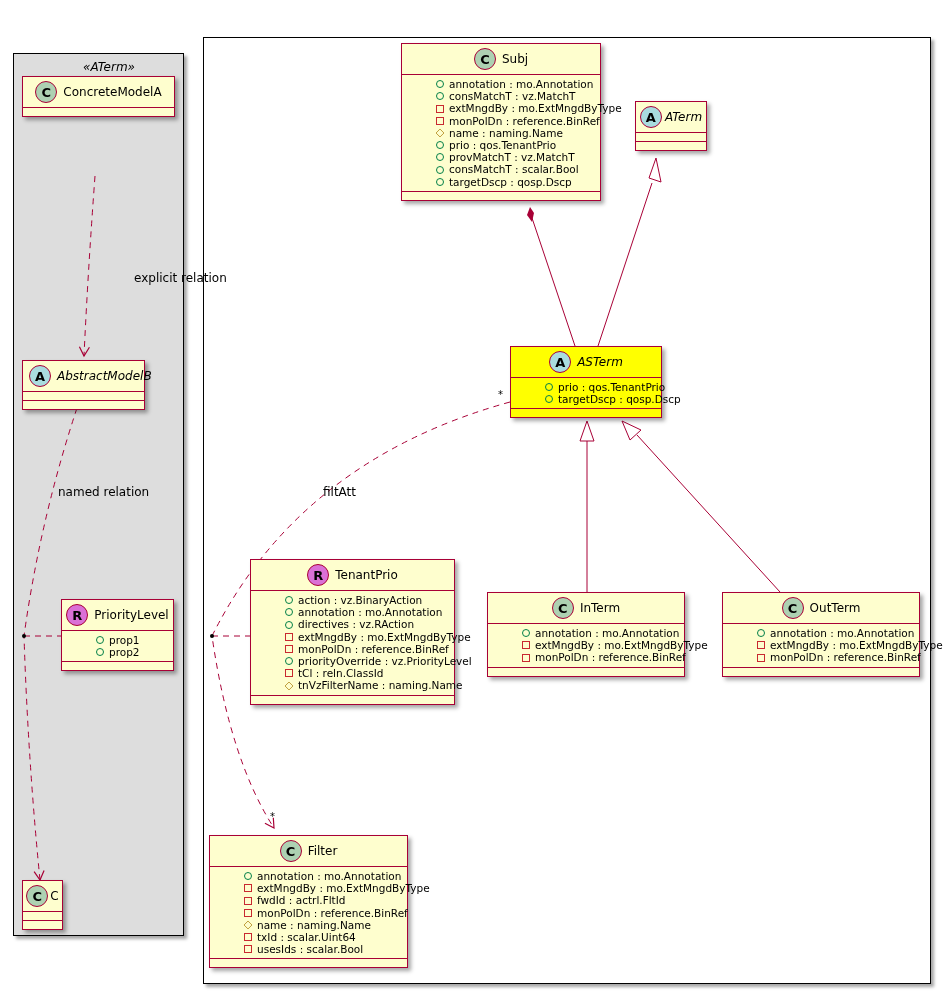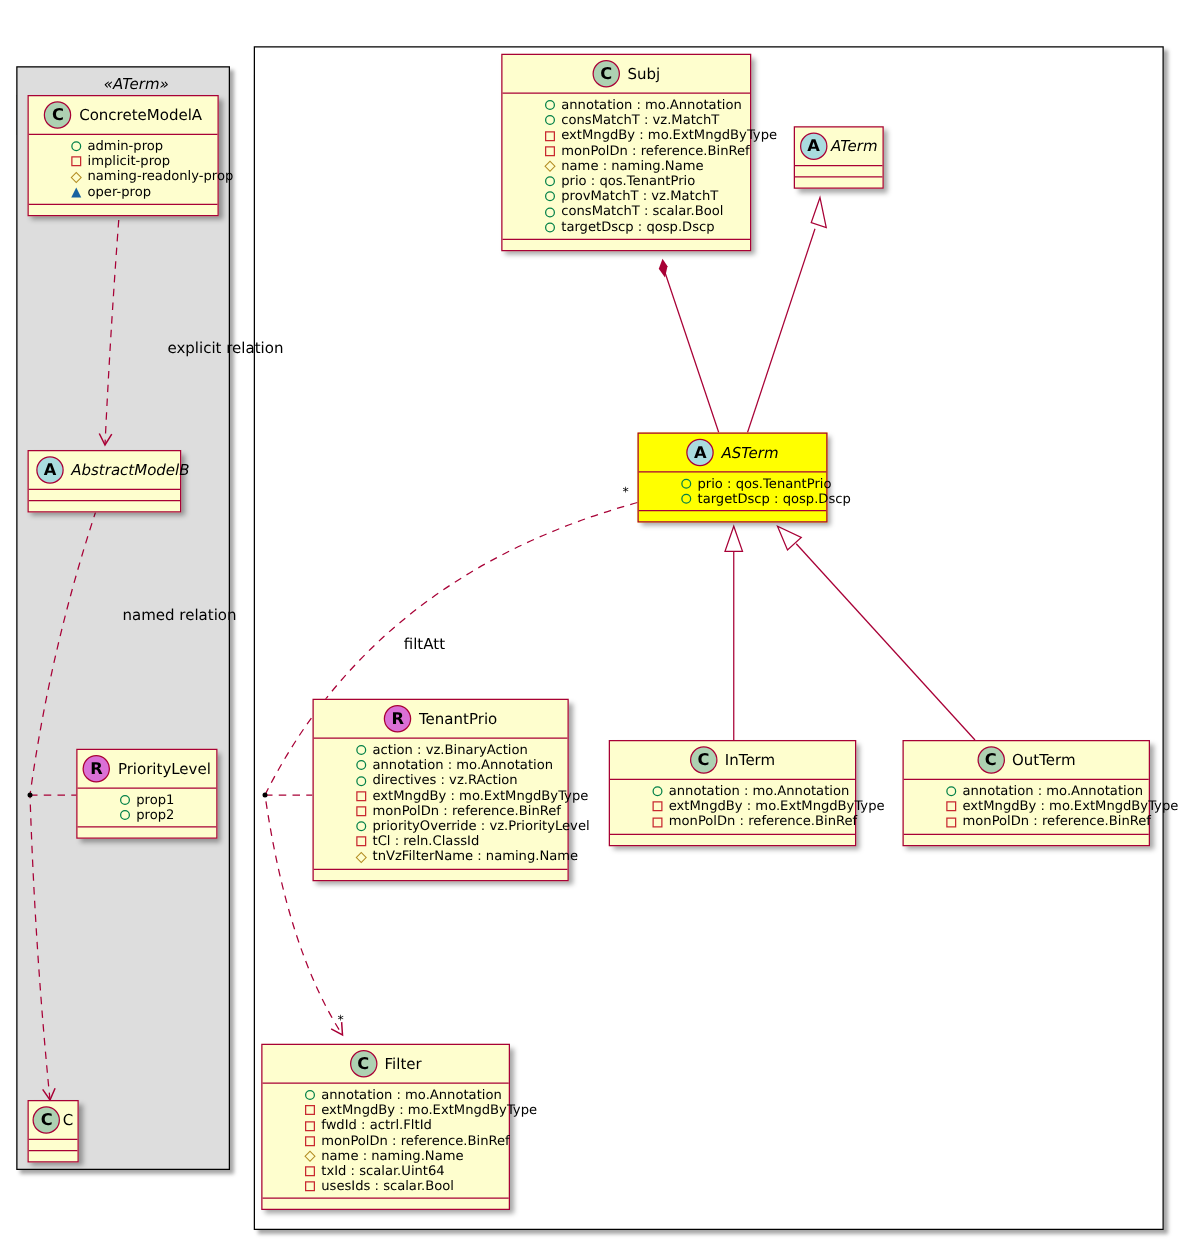--- a/index.html
+++ b/index.html
@@ -66,47 +66,29 @@
   <circle cx="212" cy="636" r="2" fill="#000"></circle>
 
   <path d="M587,592 L587,441" fill="none" stroke="#a80036"></path>
   <polygon points="587,421 580,441 594,441" fill="#fff" stroke="#a80036"></polygon>
 
   <path d="M780,592 L637,435" fill="none" stroke="#a80036"></path>
   <polygon points="622,421 630,440 641,430" fill="#fff" stroke="#a80036"></polygon>
 </svg>
 
 <div class="lbl" style="left:90px; top:271px;margin-left:44px;">explicit relation</div>
-<div class="lbl" style="left:58px; top:485px;margin-left:40px;">named relation</div>
-<div class="lbl" style="left:323px; top:508px;text-align:right;">filtAtt</div>
+<div class="lbl" style="left:58px; top:485px;">named relation</div>
+<div class="lbl" style="left:323px; top:485px;text-align:right;">filtAtt</div>
 <div class="mult" style="left:498px; top:389px;">*</div>
 <div class="mult" style="left:270px; top:811px;">*</div>
 
 <div class="cls" style="left:22px; top:76px; width:153px;">
   <div class="head">
     <span class="badge C">C</span>
     <span class="name">ConcreteModelA</span>
-  </div>
-  <div class="attrs">
-    <div class="attr">
-        <span class="vis pub"></span>
-        <span>admin-prop</span>
-      </div>
-    <div class="attr">
-        <span class="vis priv"></span>
-        <span>implicit-prop</span>
-      </div>
-    <div class="attr">
-        <span class="vis prot"></span>
-        <span>naming-readonly-prop</span>
-      </div>
-    <div class="attr">
-        <span class="vis pkgv"></span>
-        <span>oper-prop</span>
-      </div>
   </div>
   <div class="ops"></div>
 </div>
 
 <div class="cls" style="left:22px; top:360px; width:123px;">
   <div class="head" style="justify-content:flex-start;">
     <span class="badge A">A</span>
     <span class="name abs">AbstractModelB</span>
   </div>
   <div class="empty"></div>

